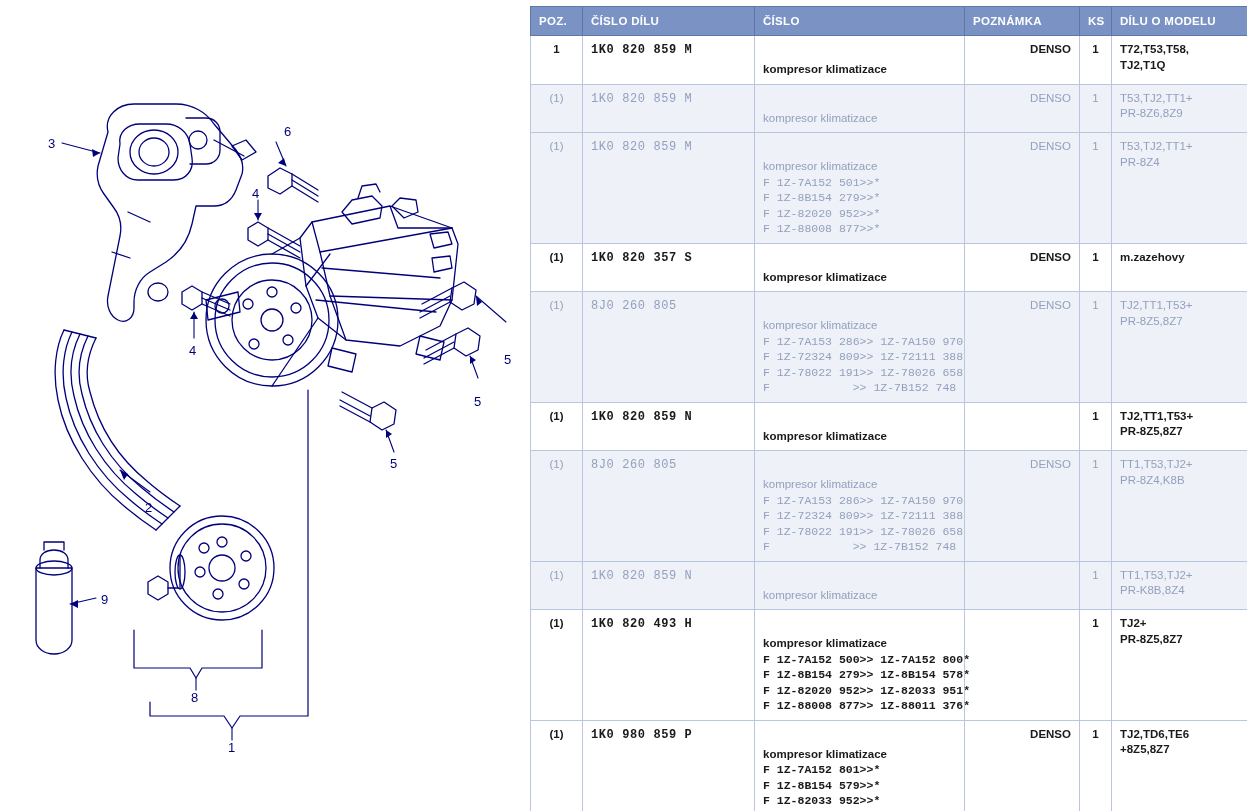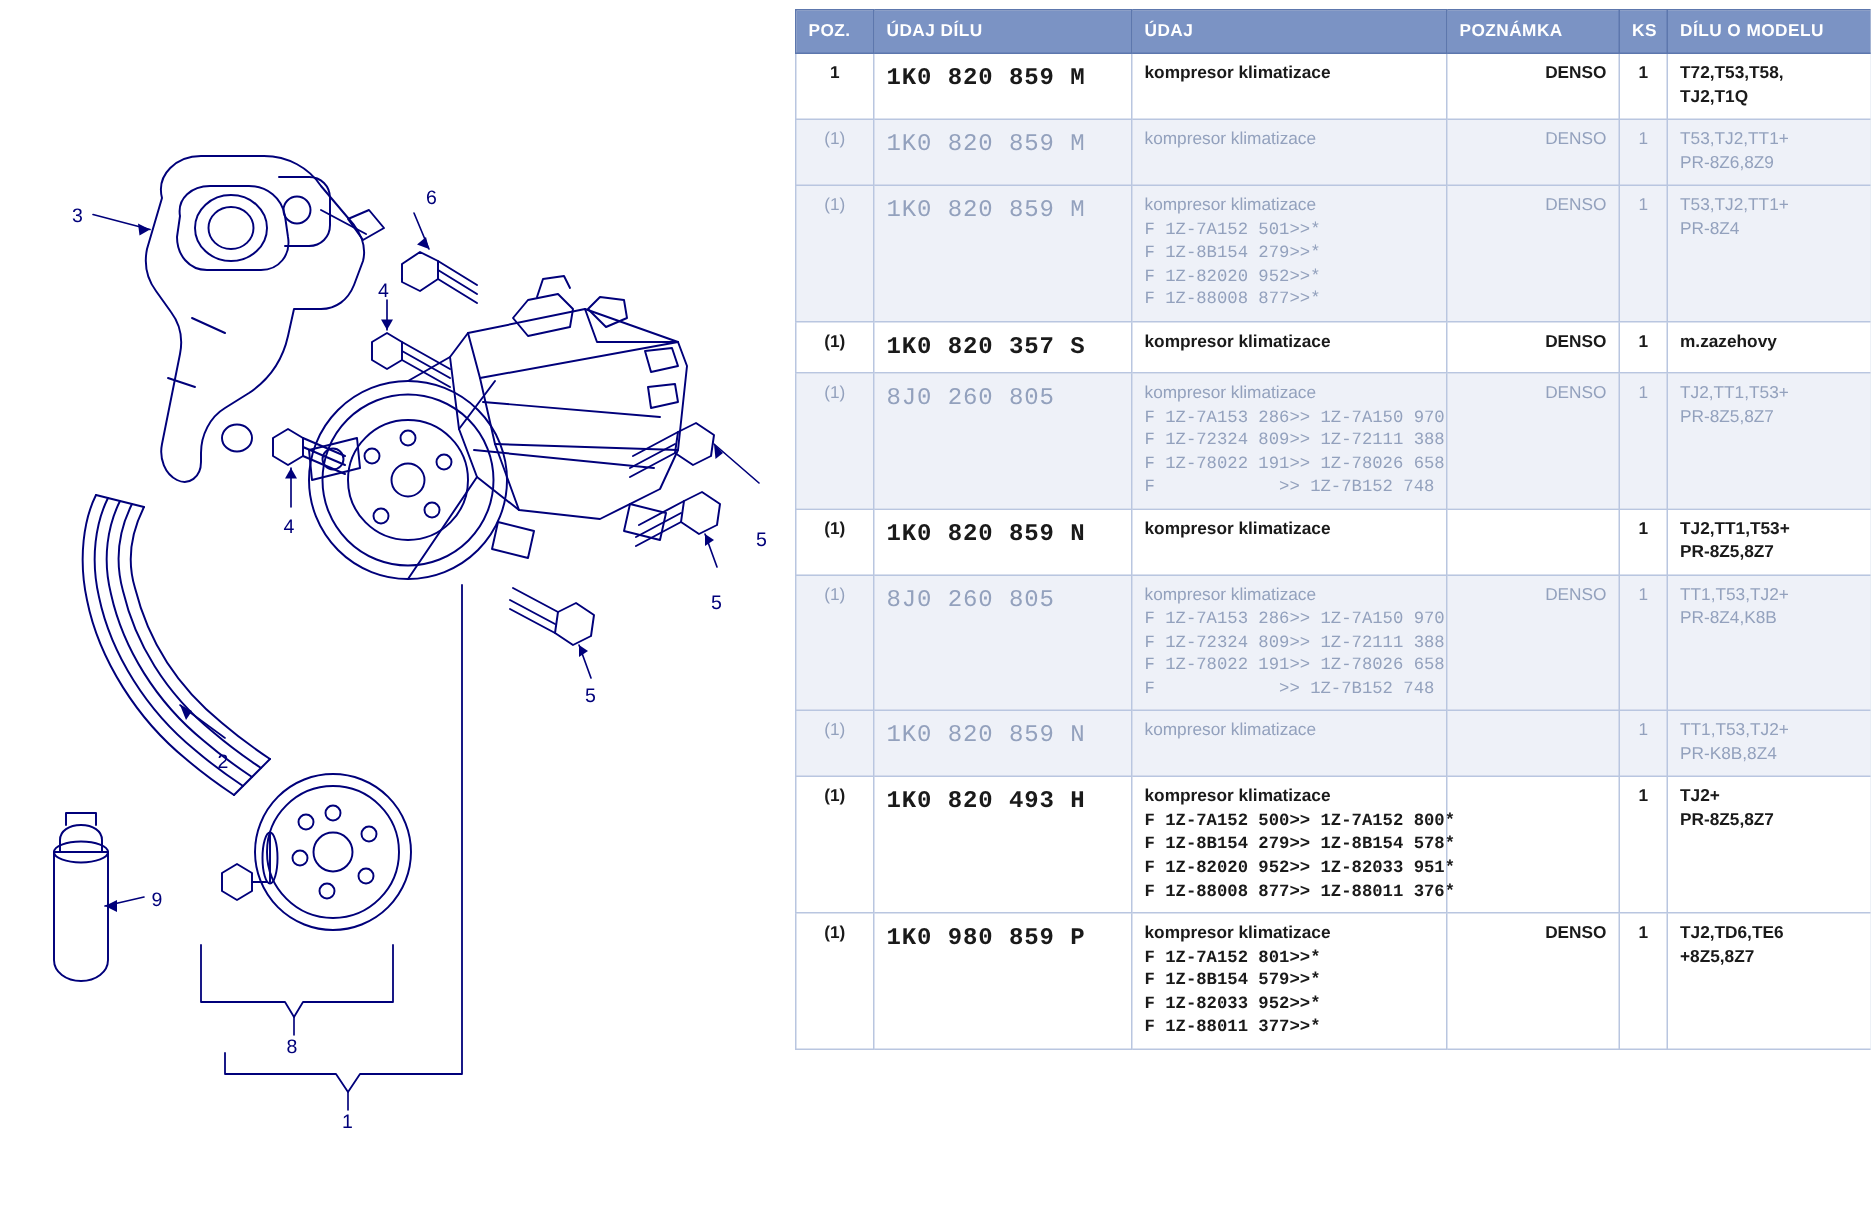--- a/index.html
+++ b/index.html
@@ -74,40 +74,40 @@
     border: 1px solid #b9c6e0;
     padding: 6px 6px 6px 8px;
     vertical-align: top;
     font-size: 11.5px;
     line-height: 1.35;
   }
   tr.row-a td { background: #ffffff; }
   tr.row-b td { background: #eef1f8; }
 
   td.pos      { text-align: center; font-weight: bold; color: #1a1a1a; padding-left: 0; padding-right: 0;}
-  td.num      { font-family: "Liberation Mono", monospace; font-size: 16px; letter-spacing: 0.6px; color: #1a1a1a; }
+  td.num      { font-family: "Liberation Mono", monospace; font-size: 12px; letter-spacing: 0.6px; color: #1a1a1a; }
   td.name     { color: #1a1a1a; }
   td.note     { text-align: right; color: #1a1a1a; padding-right: 8px; }
   td.ks       { text-align: center; color: #1a1a1a; padding-left:0; padding-right:0;}
   td.model    { color: #1a1a1a; }
 
   tr.dim td        { color: #93a1bd; }
   tr.dim td.num    { color: #93a1bd; }
   tr.dim td.pos    { color: #93a1bd; font-weight: normal; }
   tr.strong td     { font-weight: bold; }
   tr.strong td.num { font-weight: bold; }
 
   .sub {
     display: block;
     font-weight: bold;
     white-space: pre;
     font-family: Liberation Mono, monospace;
   }
   tr.dim .sub { font-weight: normal; }
-  .nm-title { display:block; }
+  .nm-title { display:block;margin-top:20px; }
   tr.strong .nm-title { font-weight: bold; }
   .model-line { display: block; white-space: pre; }
 </style>
 </head>
 <body>
 
 <div id="root">
 
   <div id="diagram">
     <svg width="530" height="811" viewBox="0 0 530 811" xmlns="http://www.w3.org/2000/svg">
@@ -277,22 +277,22 @@
         <col class="c-pos">
           <col class="c-num">
           <col class="c-name">
         <col class="c-note">
           <col class="c-ks">
           <col class="c-model">
       </colgroup>
       <thead>
         <tr>
           <th>POZ.</th>
-          <th>ÚDAJ DÍLU</th>
-          <th>ÚDAJ</th>
+          <th>ČÍSLO DÍLU</th>
+          <th>ČÍSLO</th>
           <th>POZNÁMKA</th>
           <th>KS</th>
           <th>DÍLU O MODELU</th>
         </tr>
       </thead>
       <tbody id="tbody">
           <tr class="row-a strong">
             <td class="pos">1</td>
             <td class="num">1K0  820  859  M</td>
             <td class="name">

